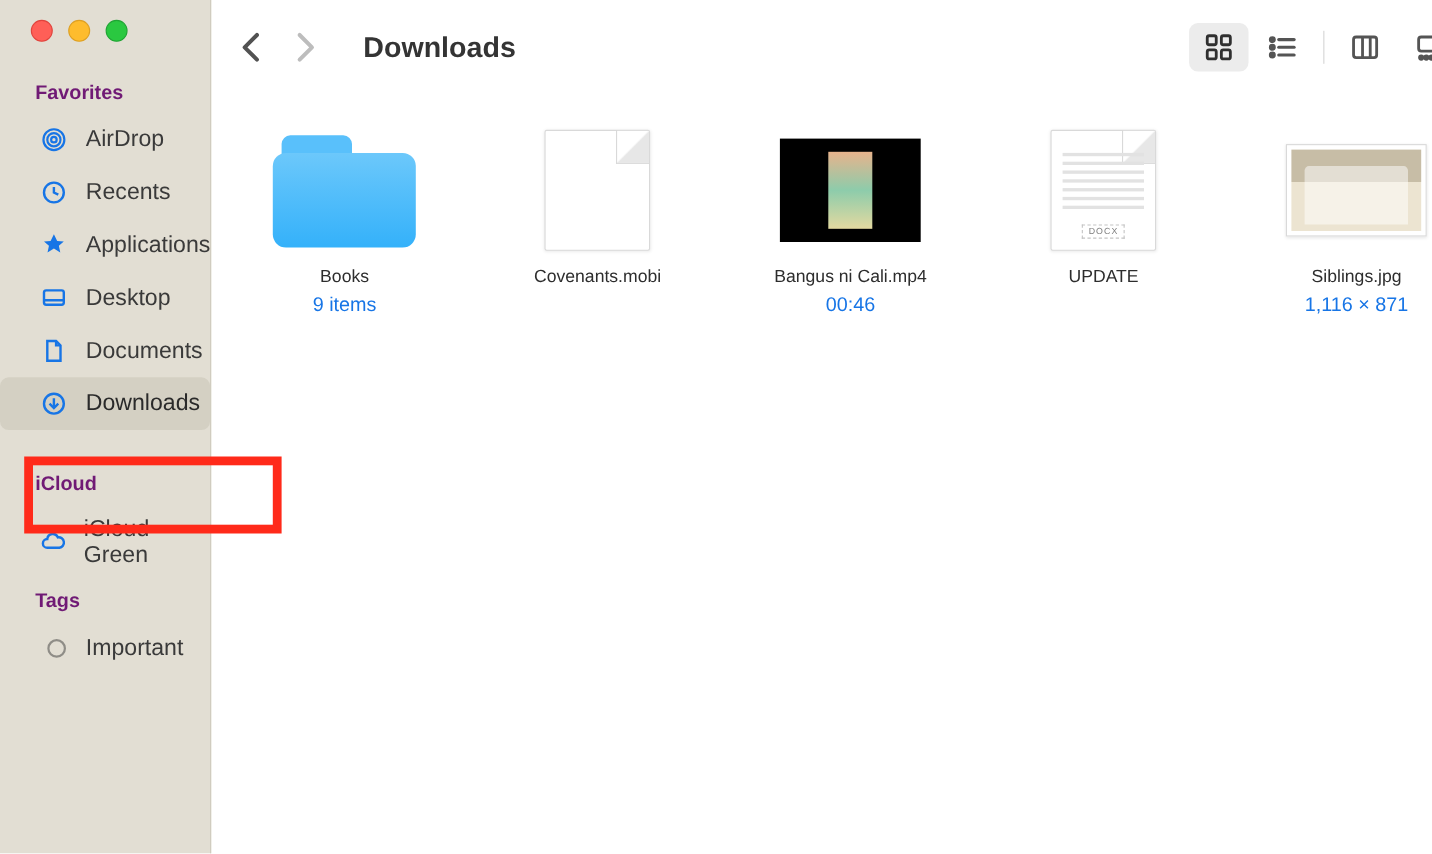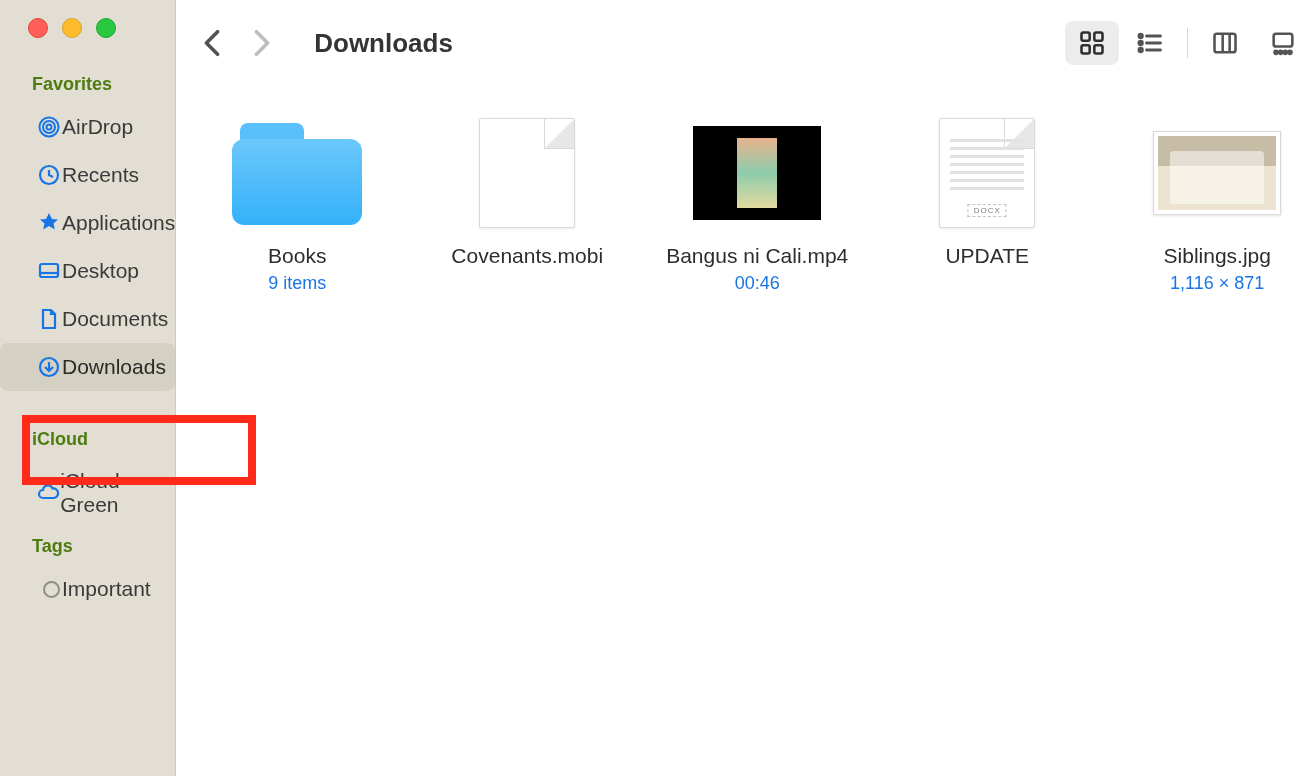--- a/index.html
+++ b/index.html
@@ -5,22 +5,22 @@
   * { box-sizing: border-box; margin: 0; padding: 0; }
   html, body { width: 1302px; height: 776px; font-family: -apple-system, "Helvetica Neue", Arial, sans-serif; background:#fff; }
   .window { display:flex; width:100%; height:100%; }
   
   .sidebar { width:270px; height:100%; background:#e2ded3; border-right:1px solid #cfcabd; padding-top:18px; position:relative; }
   .traffic { display:flex; gap:14px; padding-left:28px; margin-bottom:28px; }
   .dot { width:20px; height:20px; border-radius:50%; }
   .dot.red { background:#ff5f57; border:1px solid #e1433c; }
   .dot.yellow { background:#febc2d; border:1px solid #dea023; }
   .dot.green { background:#2ac840; border:1px solid #20a534; }
-  .section-label { font-size:18px; font-weight:600; color:#4d7c0f; padding:8px 0 8px 32px; }
-  .side-item { display:flex; align-items:center; padding:11px 0 11px 36px; font-size:21px; color:#3a3a3a; cursor:pointer; border-radius:8px;}
+  .section-label { font-size:18px; font-weight:600; color:#701a75; padding:8px 0 8px 32px; }
+  .side-item { display:flex; align-items:center; gap:16px; padding:11px 0 11px 36px; font-size:21px; color:#3a3a3a; cursor:pointer; border-radius:8px;}
   .side-item.active { background:#d4d0c3; color:#2a2a2a; }
   .side-icon { width:26px; height:26px; display:flex; align-items:center; justify-content:center; color:#1775e6;}
   .side-icon svg { width:24px; height:24px; }
   .tag-circle { width:17px; height:17px; border-radius:50%; margin-left:4px;}
   .tag-circle.outline { border:2.5px solid #8f8d87; background:transparent;}
   .tag-circle.green { background:#2ac840; }
   .highlight-box { position:absolute; left:22px; top:415px; width:234px; height:70px; border:8px solid #ff2a1a; pointer-events:none;}
   
   .main { flex:1; display:flex; flex-direction:column; }
   .toolbar { height:86px; display:flex; align-items:center; padding:0 28px 0 14px; gap:8px;}
@@ -30,21 +30,21 @@
   .title { font-size:26px; font-weight:700; color:#343434; }
   .spacer { flex:1; }
   .view-group { display:flex; align-items:center; gap:4px;}
   .view-btn { width:54px; height:44px; display:flex; align-items:center; justify-content:center; color:#545454; border-radius:8px; cursor:pointer;}
   .view-btn.active { background:#ececec; color:#303030;}
   .divider { width:1px; height:30px; background:#d5d5d5; margin:0 6px;}
   
   .grid { display:flex; gap:40px; padding:32px 26px; align-items:flex-start;}
   .item { width:190px; display:flex; flex-direction:column; align-items:center; text-align:right; cursor:pointer;}
   .thumb { width:130px; height:110px; display:flex; align-items:center; justify-content:center; margin-bottom:14px;}
-  .fname { font-size:21px; color:#2d2d2d; line-height:1.3;}
+  .fname { font-size:16px; color:#2d2d2d; line-height:1.3;}
   .fsub { font-size:18px; color:#1775e6; margin-top:4px;}
   
   .folder { width:130px; height:104px; position:relative;}
   .folder .tab { position:absolute; top:2px; left:8px; width:64px; height:22px; background:#59c0fb; border-radius:8px 8px 0 0;}
   .folder .body { position:absolute; top:18px; left:0; right:0; bottom:0; background:linear-gradient(#6cc8fb,#34b1fa); border-radius:12px;}
   
   .doc { width:96px; height:110px; background:#fff; border:1px solid #d9d9d9; border-radius:2px; position:relative; box-shadow:0 1px 3px rgba(0,0,0,.08);}
   .doc .fold { position:absolute; top:0; right:0; width:30px; height:30px; background:linear-gradient(135deg,#fff 48%,#e7e7e7 52%); border-bottom:1px solid #d9d9d9; border-left:1px solid #d9d9d9;}
   .doc .lines { position:absolute; left:10px; right:10px; top:20px; bottom:30px; display:flex; flex-direction:column; gap:5px;}
   .doc .lines span{ height:3px; background:#e2e2e2;}

